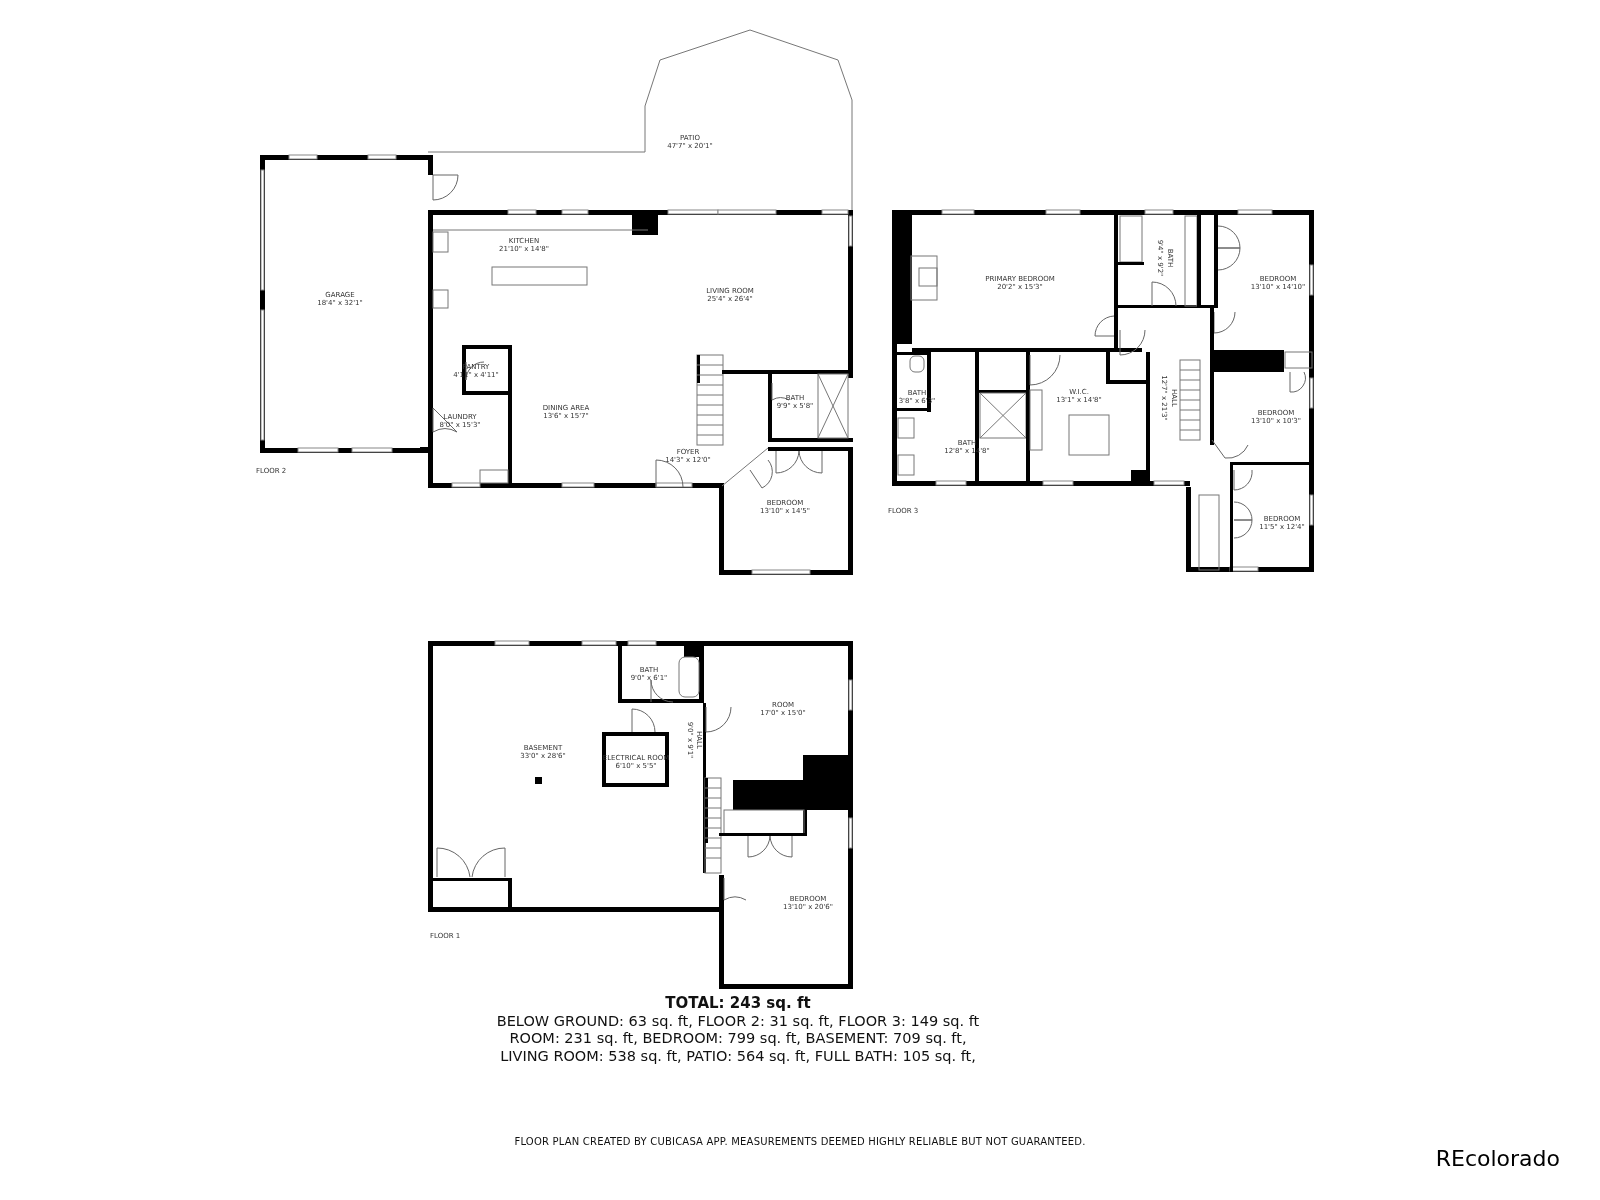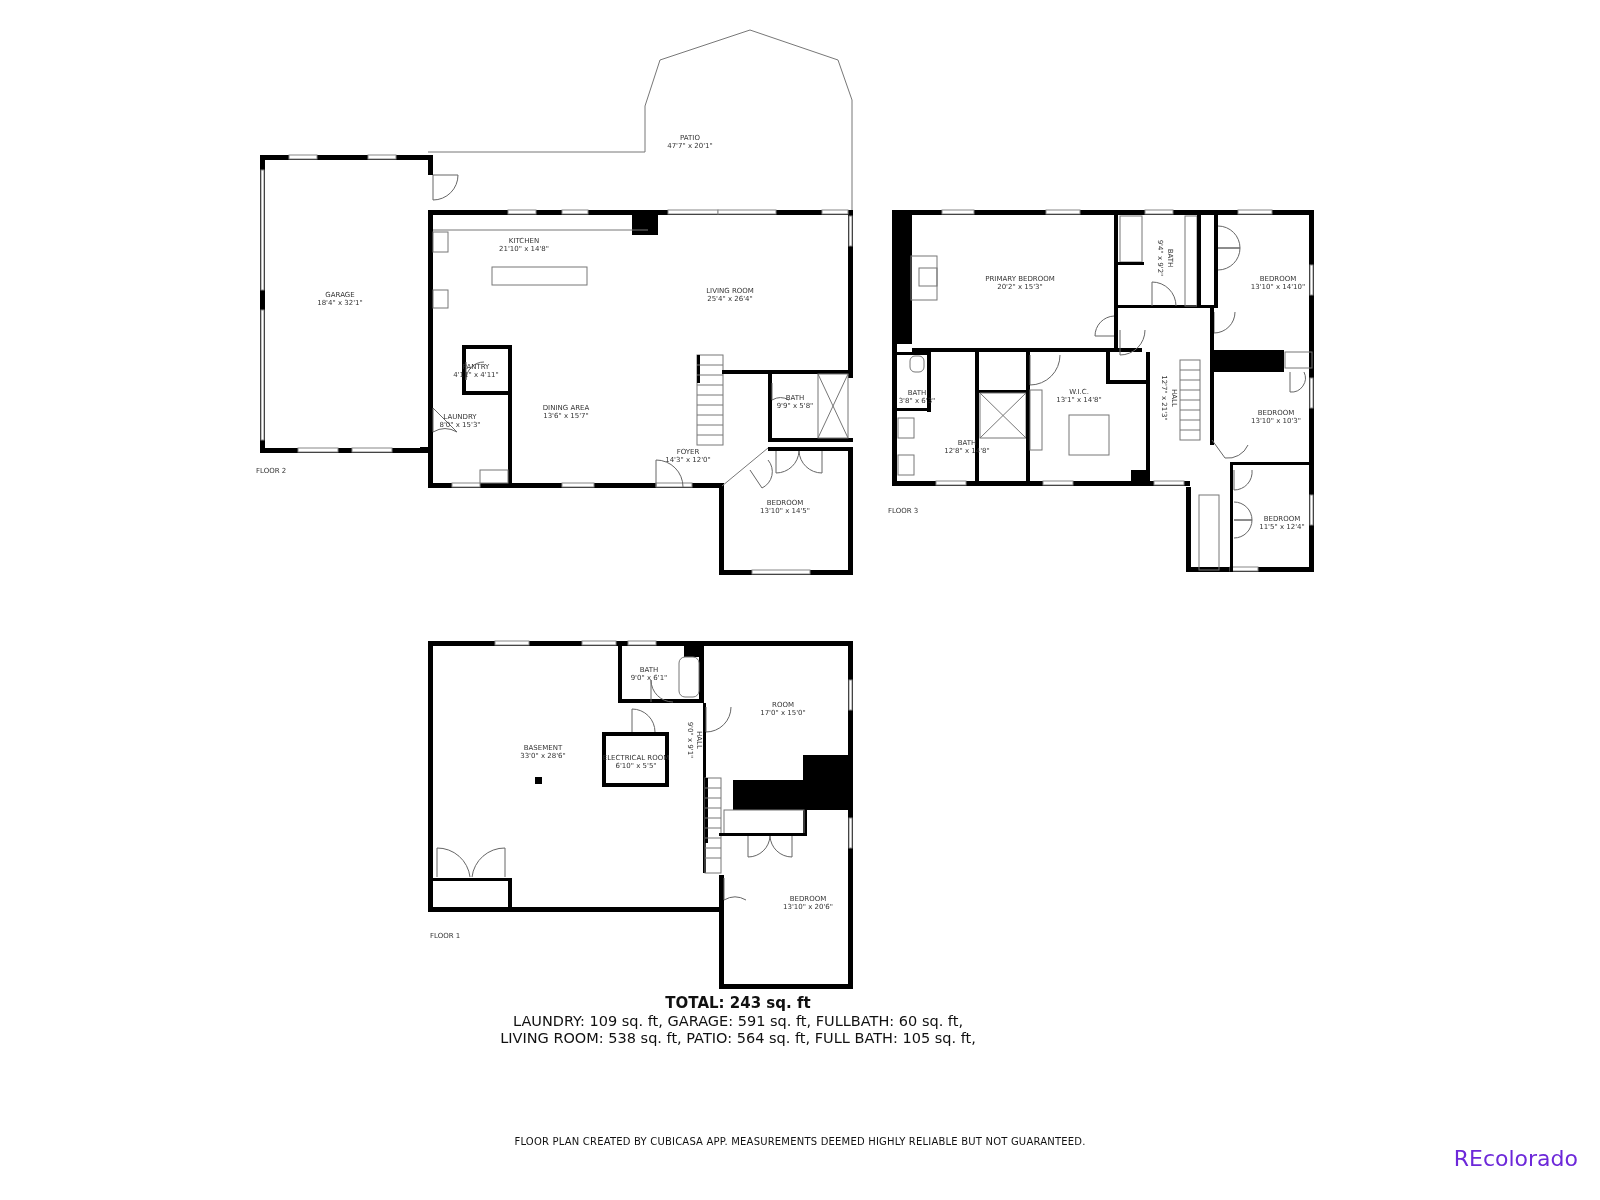--- a/index.html
+++ b/index.html
@@ -7,21 +7,21 @@
   svg#plan{position:absolute;left:0;top:0;width:1600px;height:1200px;}
   .wall{fill:#000;}
   .thin{stroke:#777;stroke-width:1;fill:none;}
   .win{fill:#fff;stroke:#888;stroke-width:1;}
   .door{stroke:#666;stroke-width:1;fill:none;}
   .rl{font-family:"DejaVu Sans",sans-serif;font-size:7px;fill:#333;text-anchor:middle;}
   .fl{font-family:"DejaVu Sans",sans-serif;font-size:7px;fill:#333;}
   .summary{position:absolute;left:0;width:1476px;text-align:center;font-family:"DejaVu Sans",sans-serif;font-size:14.5px;line-height:17.5px;color:#111;}
   .summary .total{font-weight:bold;font-size:15px;}
   .footer-note{position:absolute;top:1136px;left:0;width:1600px;text-align:center;font-size:10px;color:#111;letter-spacing:0.2px;}
-  .brand{position:absolute;right:22px;top:1146px;font-size:22px;color:#6d28d9;font-family:"DejaVu Sans",sans-serif;}
+  .brand{position:absolute;right:40px;top:1146px;font-size:22px;color:#000000;font-family:"DejaVu Sans",sans-serif;}
 </style>
 </head>
 <body>
 
 <svg id="plan" viewBox="0 0 1600 1200" xmlns="http://www.w3.org/2000/svg">
 
   <g>
 
     <path class="thin" d="M428 152 L645 152 L645 106 L660 60 L750 30 L838 60 L852 100 L852 210"></path>
 
@@ -297,18 +297,19 @@
       <text class="rl" x="636" y="768">6'10" x 5'5"</text>
     <text class="rl" x="697" y="740" transform="rotate(90 697 740)">HALL</text>
     <text class="rl" x="688" y="740" transform="rotate(90 688 740)">9'0" x 9'1"</text>
     <text class="rl" x="808" y="901">BEDROOM</text>
       <text class="rl" x="808" y="909">13'10" x 20'6"</text>
   </g>
 </svg>
 
 <div class="summary" style="top:995px;">
   <div class="total">TOTAL: 243 sq. ft</div>
-  <div>LAUNDRY: 109 sq. ft, GARAGE: 591 sq. ft, FULLBATH: 60 sq. ft,</div>
+  <div>BELOW GROUND: 63 sq. ft, FLOOR 2: 31 sq. ft, FLOOR 3: 149 sq. ft</div>
+  <div>ROOM: 231 sq. ft, BEDROOM: 799 sq. ft, BASEMENT: 709 sq. ft,</div>
   <div>LIVING ROOM: 538 sq. ft, PATIO: 564 sq. ft, FULL BATH: 105 sq. ft,</div>
 </div>
 
 <div class="footer-note">FLOOR PLAN CREATED BY CUBICASA APP. MEASUREMENTS DEEMED HIGHLY RELIABLE BUT NOT GUARANTEED.</div>
 <div class="brand">REcolorado</div>
 
 </body></html>

